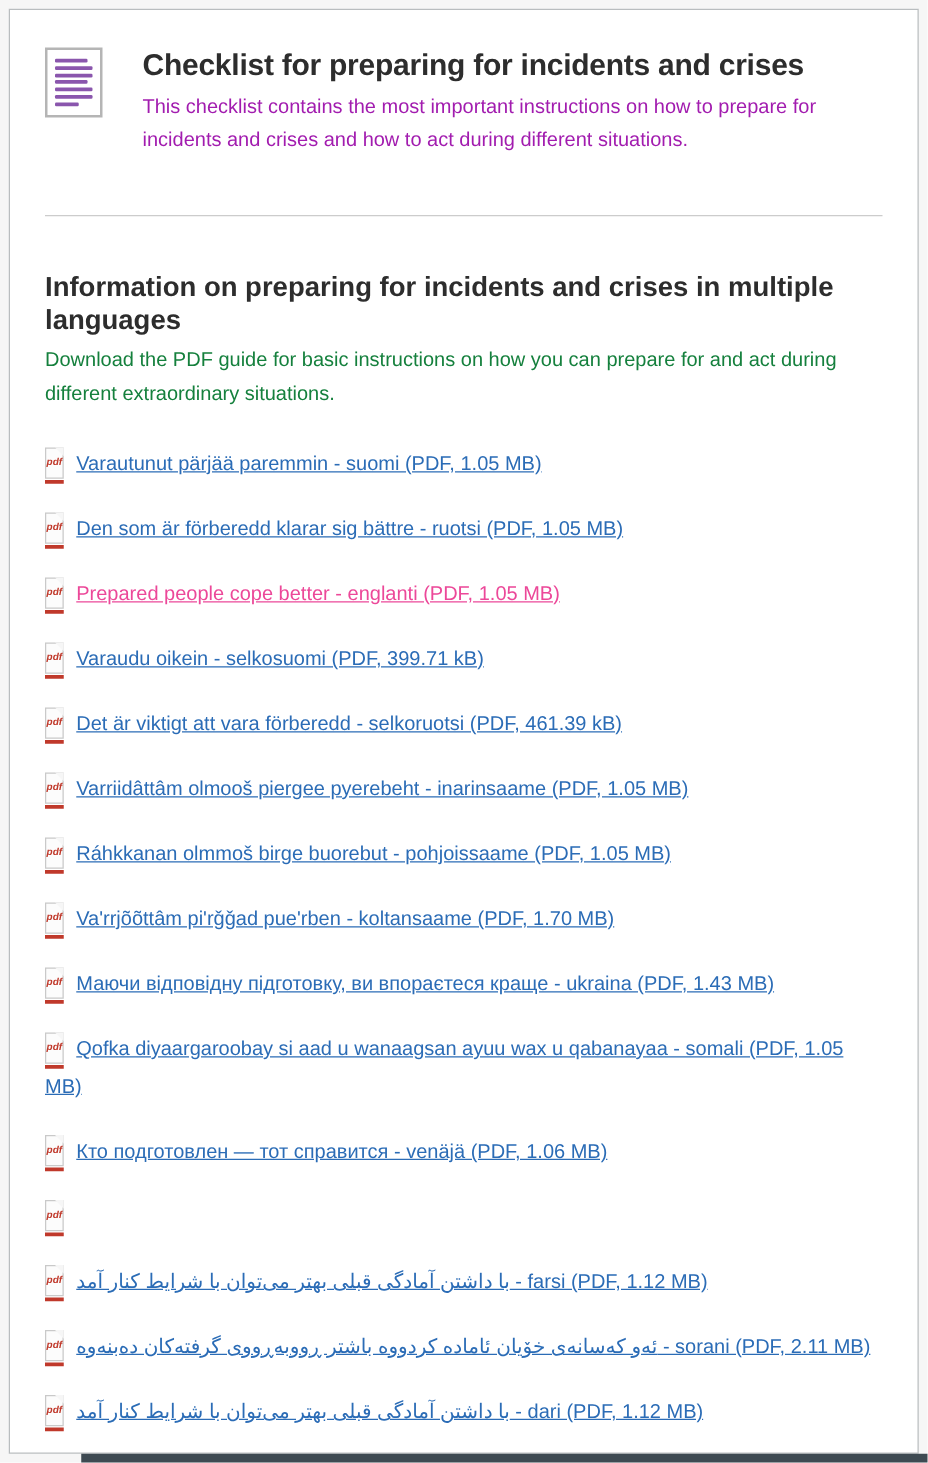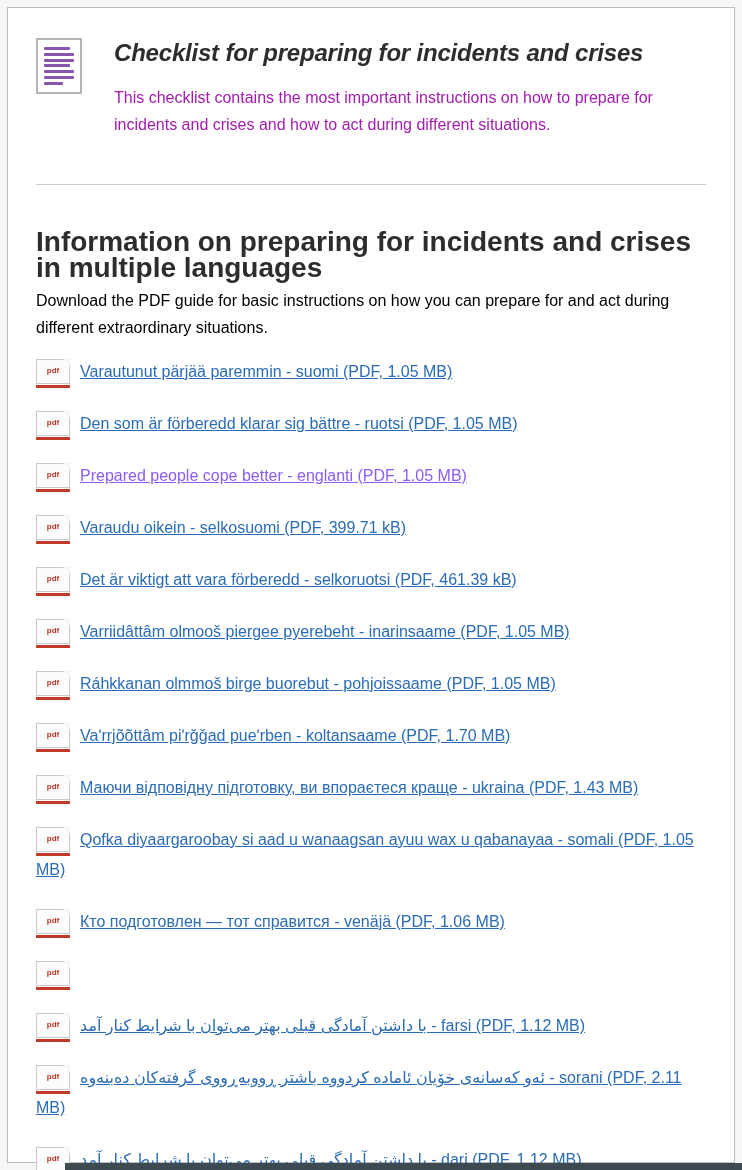--- a/index.html
+++ b/index.html
@@ -19,50 +19,50 @@
   .doc-icon{
     flex:0 0 auto;width:46px;height:56px;background:#fff;
     border:2px solid #b5b5b5;box-sizing:border-box;
     padding:7px 6px;display:flex;flex-direction:column;justify-content:space-between;
   }
   .doc-icon .stripe{height:3px;background:#8a56ad;border-radius:1px;}
   .doc-icon .w85{width:88%;}
   .doc-icon .w60{width:62%;}
   h1{
     font-size:24px;line-height:30px;font-weight:700;color:#2d2d2d;
-    margin:0 0 16px 0;letter-spacing:-0.2px;font-style:italic;
+    margin:0 0 4px 0;letter-spacing:-0.2px;
   }
   .hdr p{
     margin:0;font-size:16px;line-height:27px;color:#a21caf;max-width:582px;
   }
   .divider{border:none;border-top:1px solid #cccccc;margin:0 0 44px 0;}
   
-  h2{font-size:28px;line-height:26px;font-weight:700;color:#2d2d2d;margin:0 0 6px 0;}
-  .section-desc{margin:0 0 16px 0;font-size:16px;line-height:27px;color:#000000;max-width:684px;}
+  h2{font-size:22px;line-height:26px;font-weight:700;color:#2d2d2d;margin:0 0 6px 0;}
+  .section-desc{margin:0 0 28px 0;font-size:16px;line-height:27px;color:#15803d;max-width:684px;}
   
   .doc-row{margin:0 0 22px 0;font-size:16px;line-height:30px;max-width:676px;}
   .pdf-icon{
-    display:inline-block;position:relative;width:34px;height:25px;
+    display:inline-block;position:relative;width:15px;height:25px;
     background:#fcfcfc;border:1px solid #c9c9c9;box-sizing:border-box;
-    vertical-align:-7px;margin-right:10px;
+    vertical-align:-7px;margin-right:10px;font-style:italic;
   }
   .pdf-icon .fold{
     position:absolute;top:-1px;right:-1px;width:0;height:0;
     border-left:7px solid transparent;border-top:7px solid #f6f6f6;
   }
   .pdf-icon .pdf-label{
     position:absolute;left:0;right:0;top:7px;text-align:center;
     font-size:8px;line-height:8px;font-weight:700;color:#c0392b;
     font-family:"Liberation Sans",sans-serif;
   }
   .pdf-icon .redbar{
     position:absolute;left:-1px;right:-1px;bottom:-5px;height:3px;background:#c0392b;
   }
   a.doc-link{color:#2b6cb6;text-decoration:underline;margin-top:12px;}
-  a.doc-link.visited{color:#8b5cf6;}
+  a.doc-link.visited{color:#ec4899;}
   
   .bottom-bar{
     position:absolute;left:65px;right:0;bottom:0;height:7px;background:#3e4a52;
   }
 </style>
 </head>
 <body>
 
 <div class="card">
 

